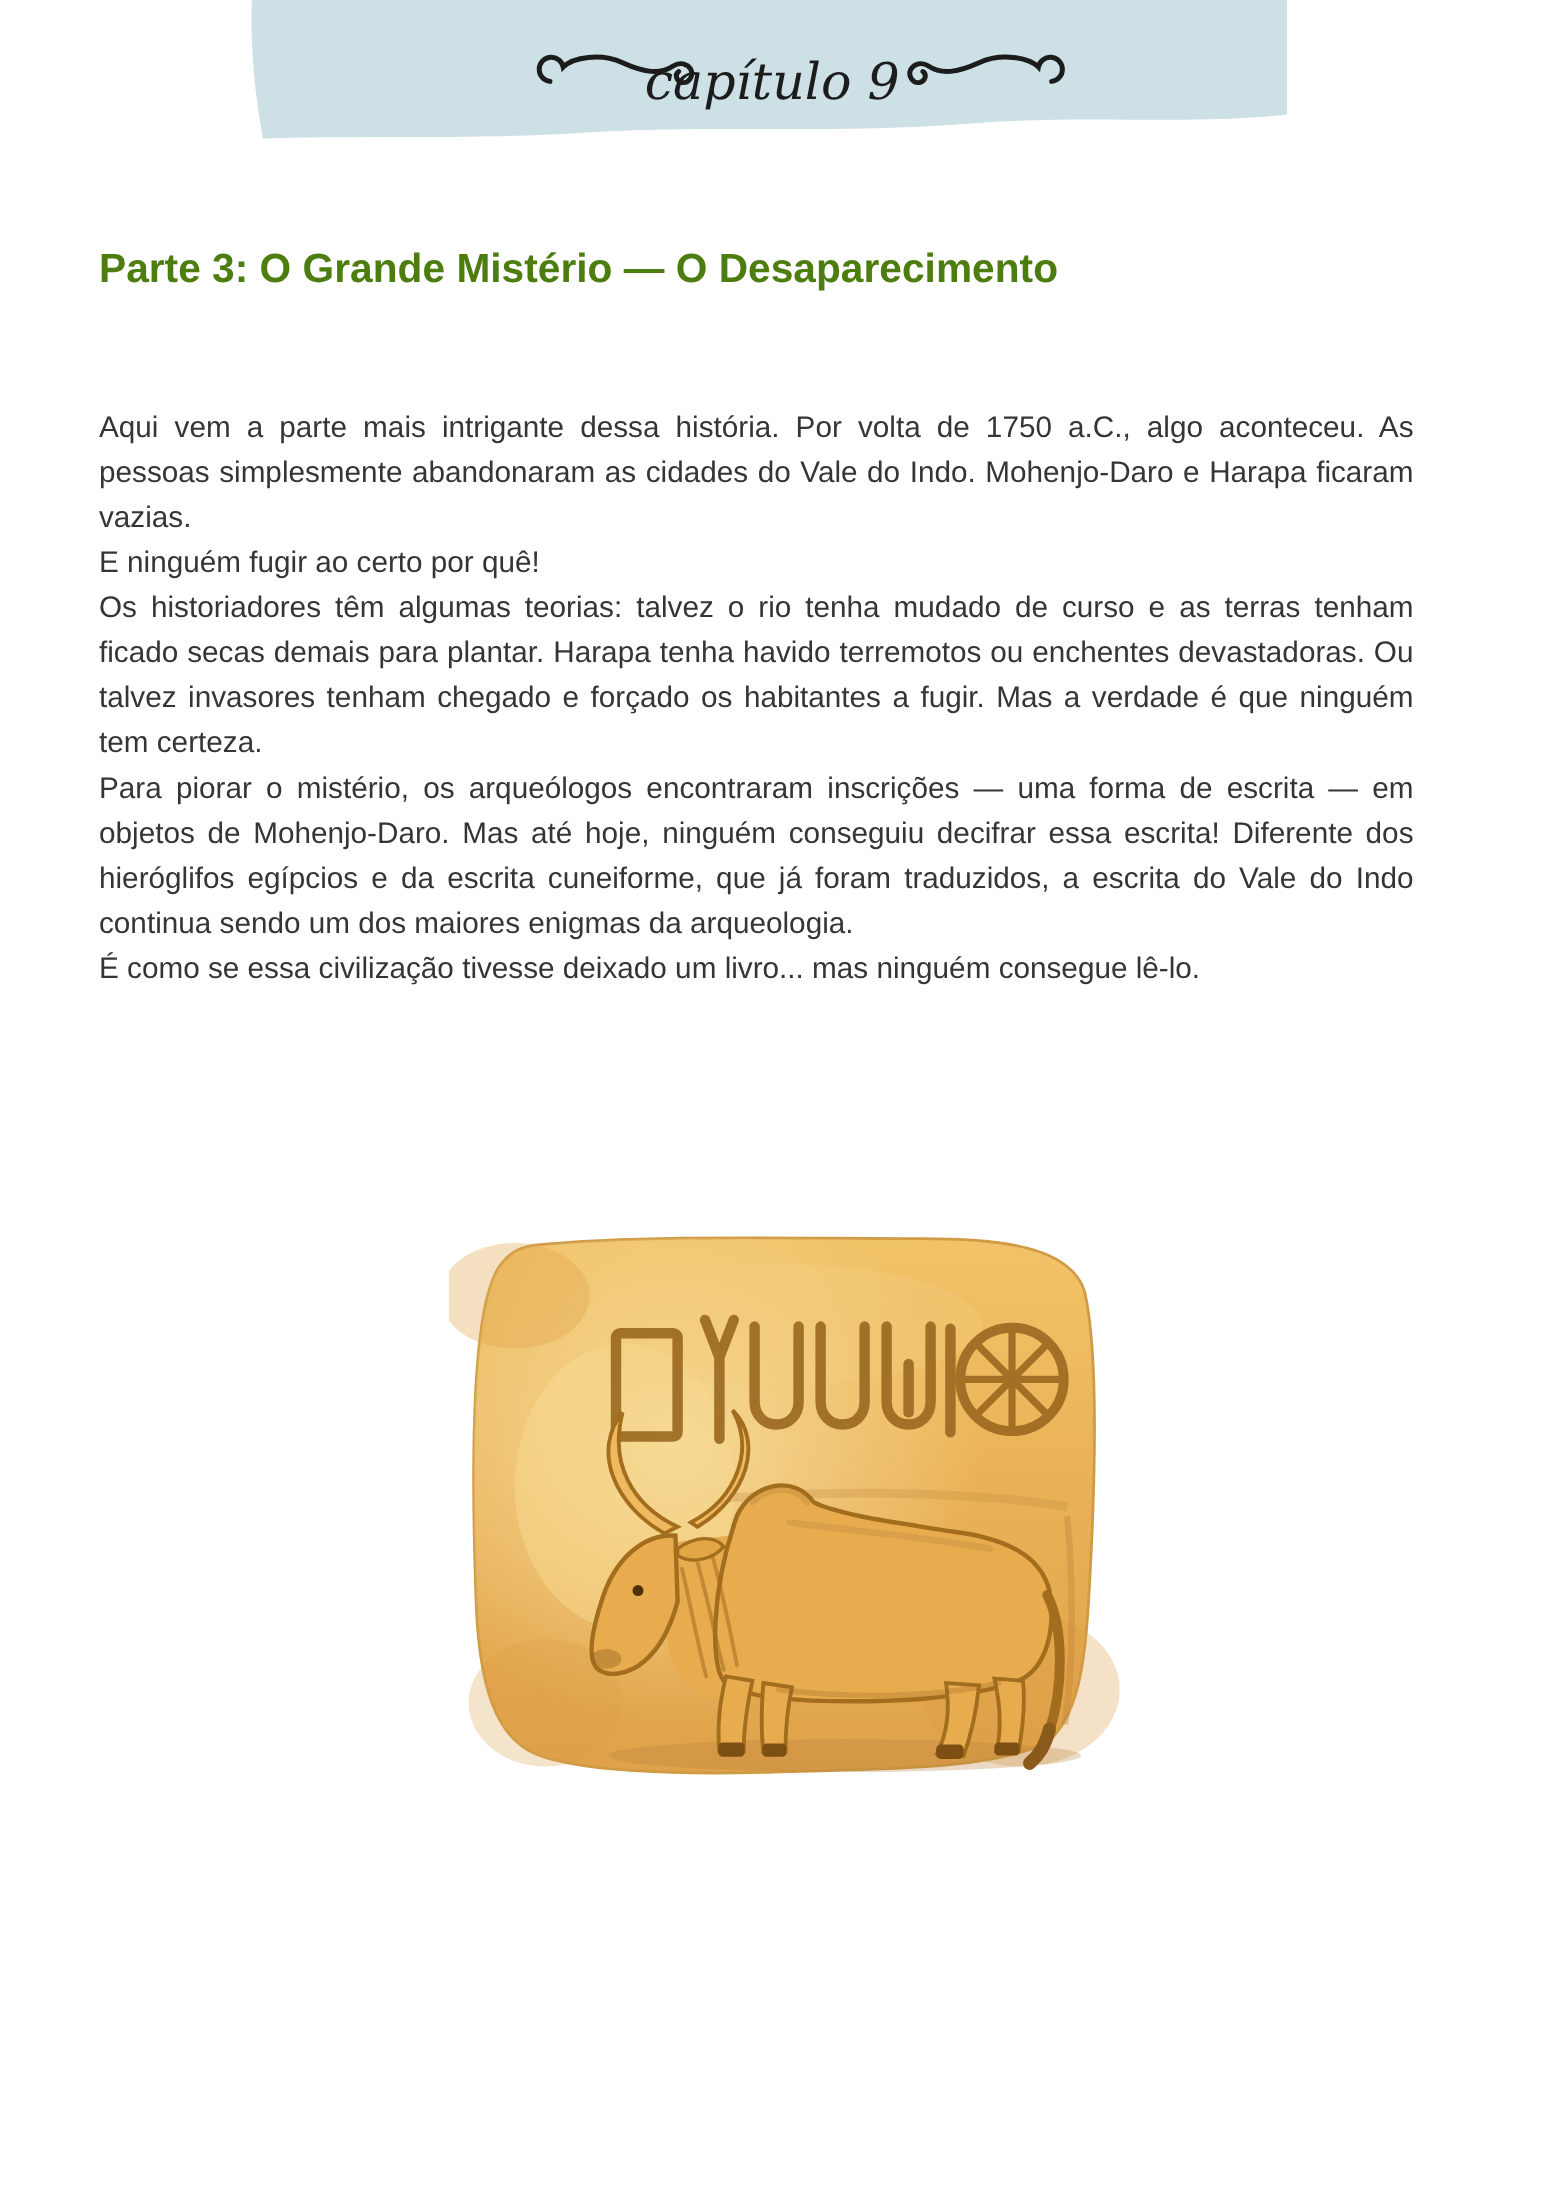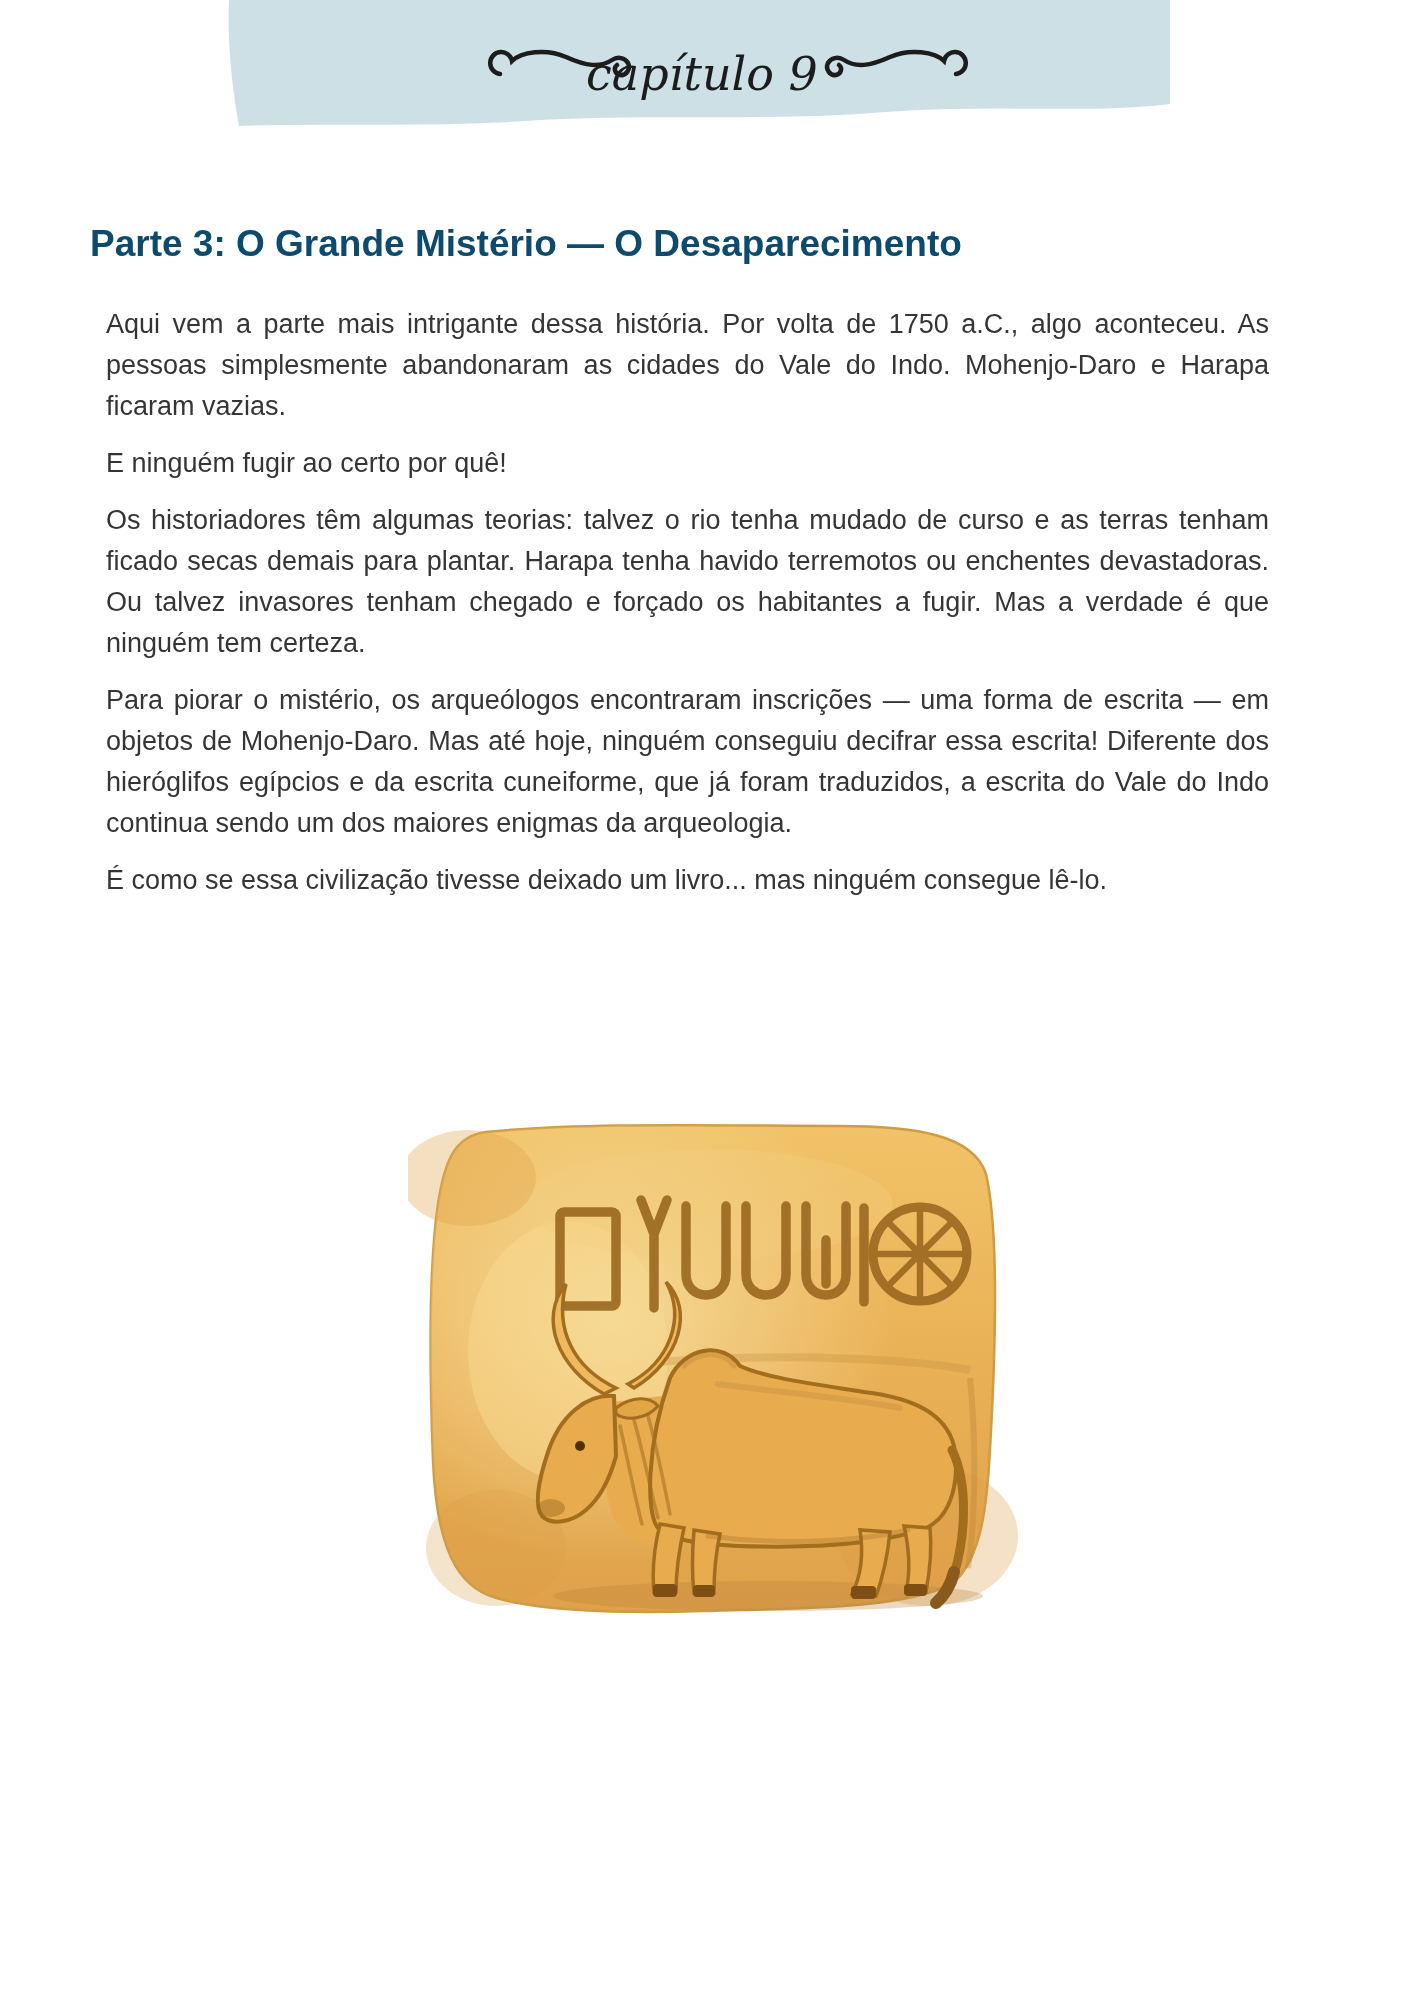--- a/index.html
+++ b/index.html
@@ -10,27 +10,27 @@
     font-family:"Liberation Sans",sans-serif;
     overflow:hidden;
   }
   .band-svg{position:absolute;left:0;top:0;width:1414px;height:150px;display:block;}
   .content{
     position:absolute;left:0;top:0;width:1414px;
     padding:222px 129px 0 90px;
     box-sizing:border-box;
   }
   h1.section-title{
-    margin:0 0 38px 0;
+    margin:0 0 102px 0;
     font-size:37px;line-height:1.2;font-weight:700;
-    color:#0c4a6e;letter-spacing:0px;
+    color:#4d7c0f;letter-spacing:0px;
     font-family:"Liberation Sans",sans-serif;
   }
   .body-text p{
-    margin:16px;
+    margin:0;
     font-size:27px;line-height:41px;color:#353535;
     text-align:justify;
   }
   .seal-wrap{
     position:absolute;left:408px;top:1116px;width:610px;height:512px;
   }
   .seal-wrap svg{display:block;width:100%;height:100%;}
   .page-footer{
     position:absolute;left:0;top:1872px;width:1414px;
     text-align:center;

